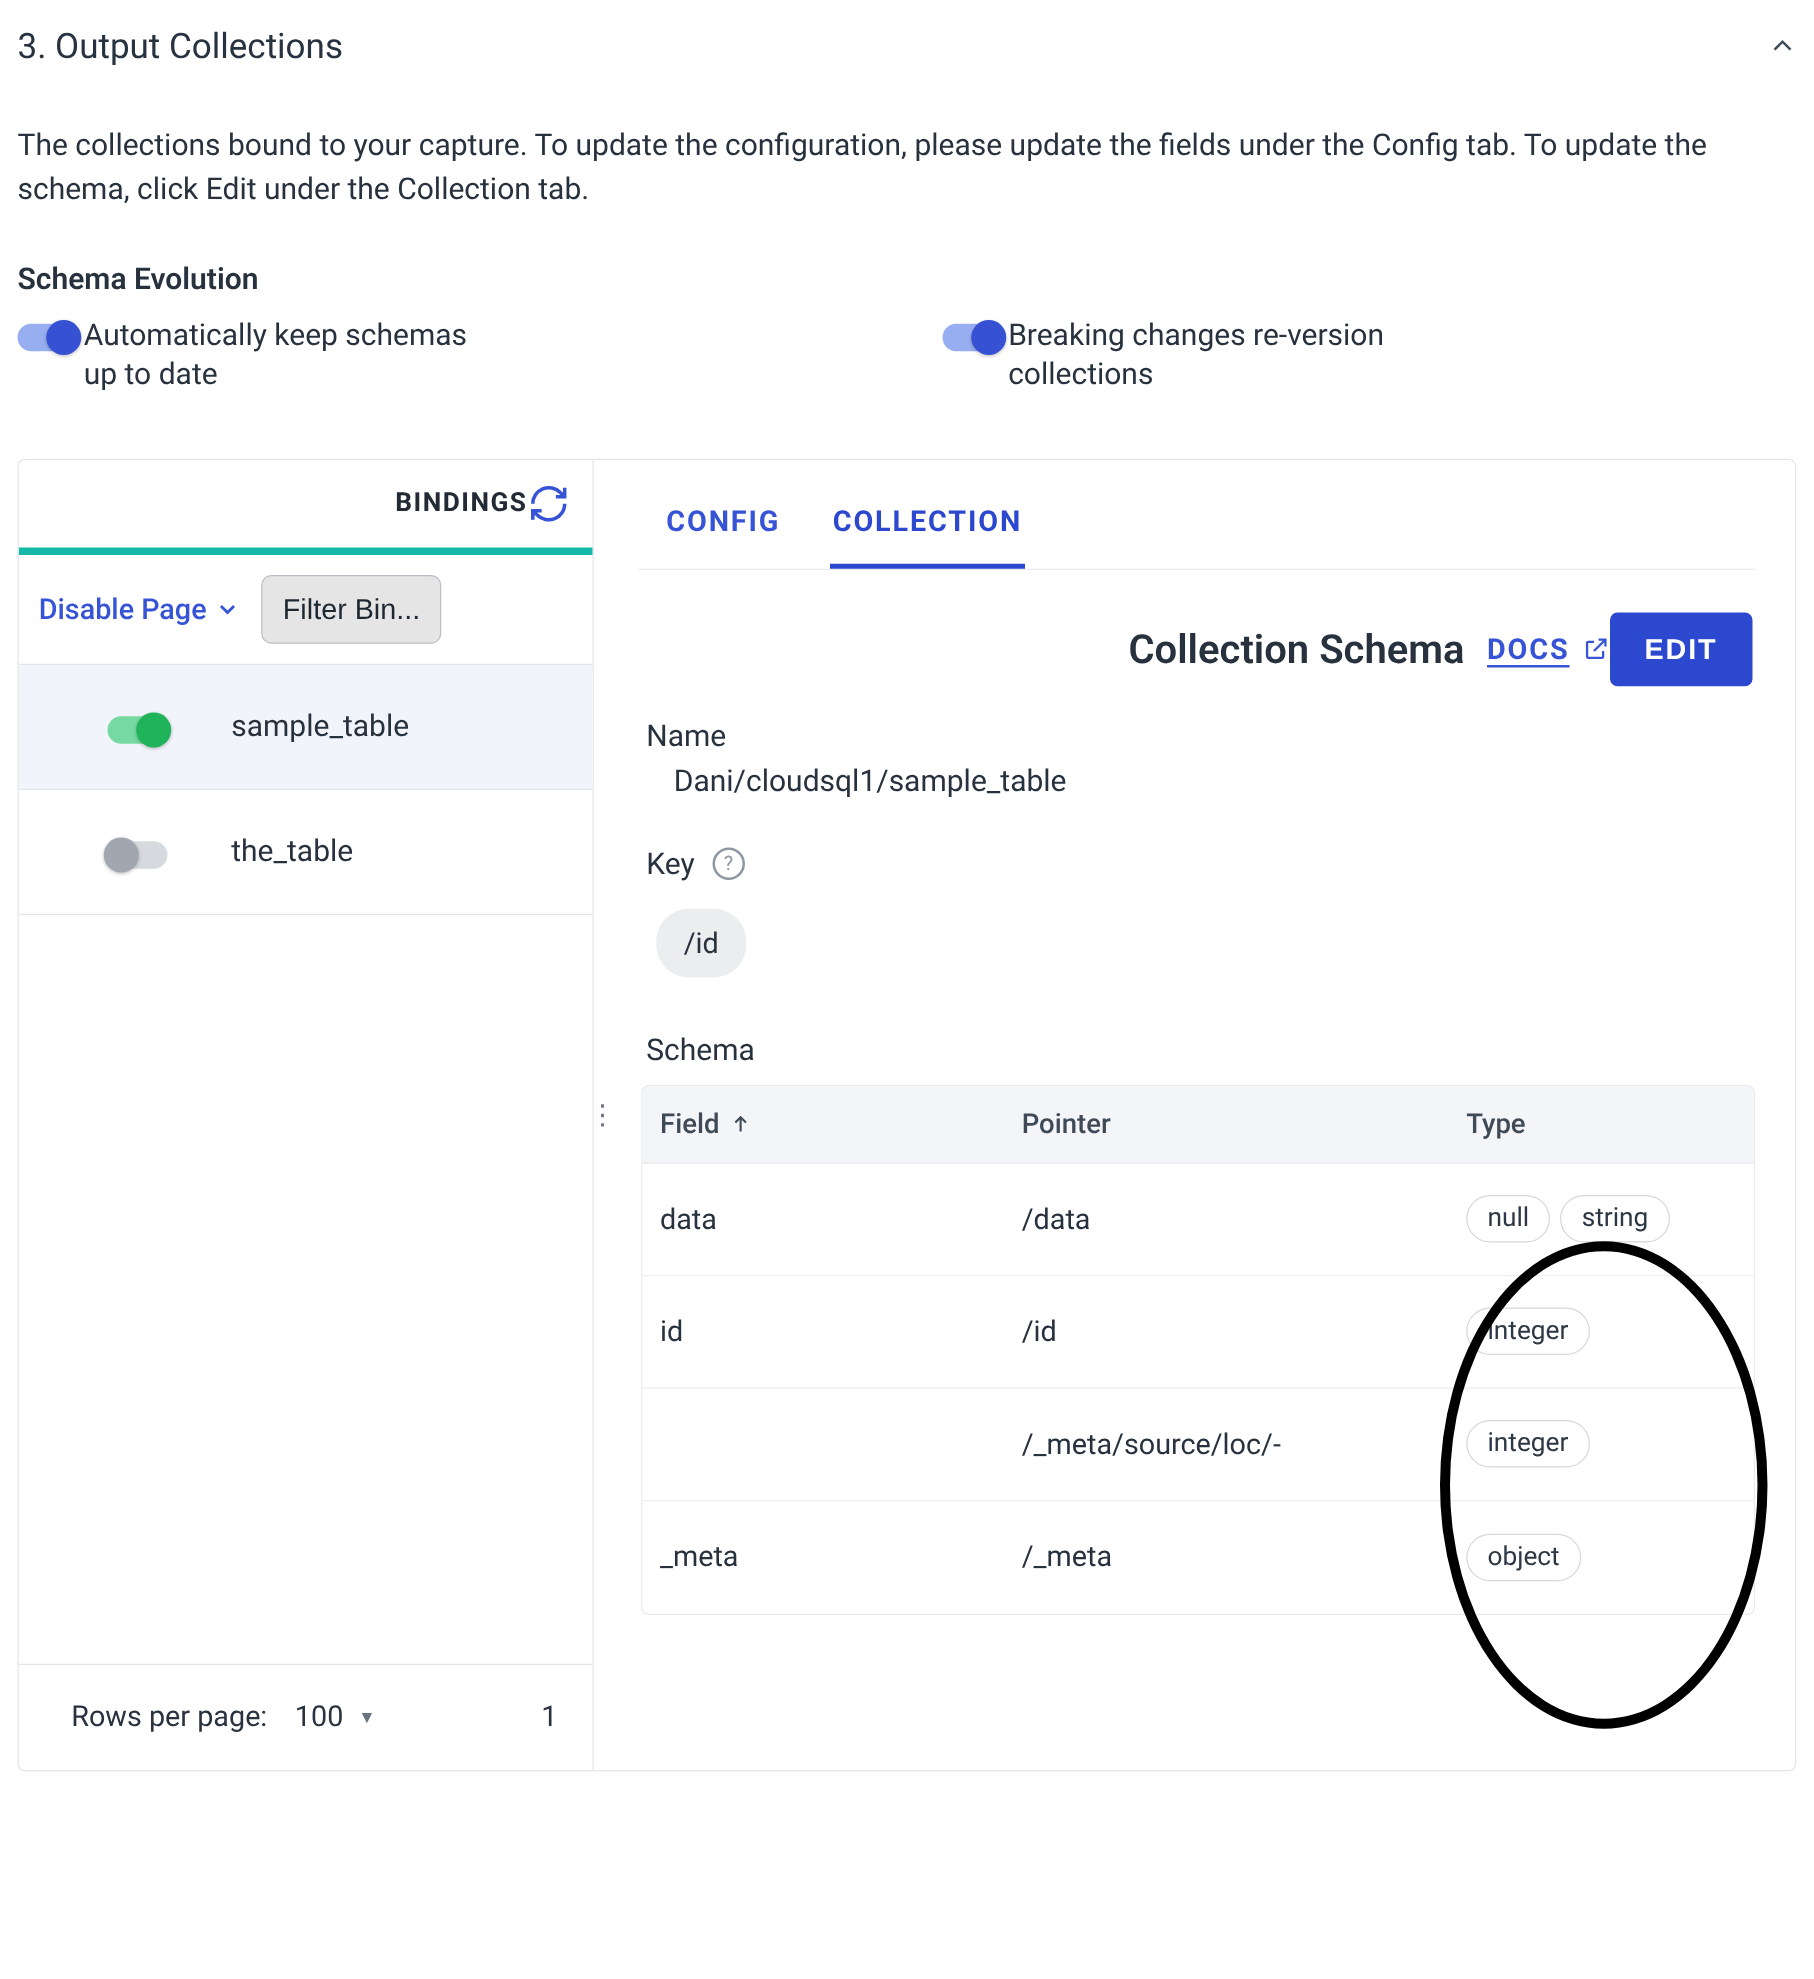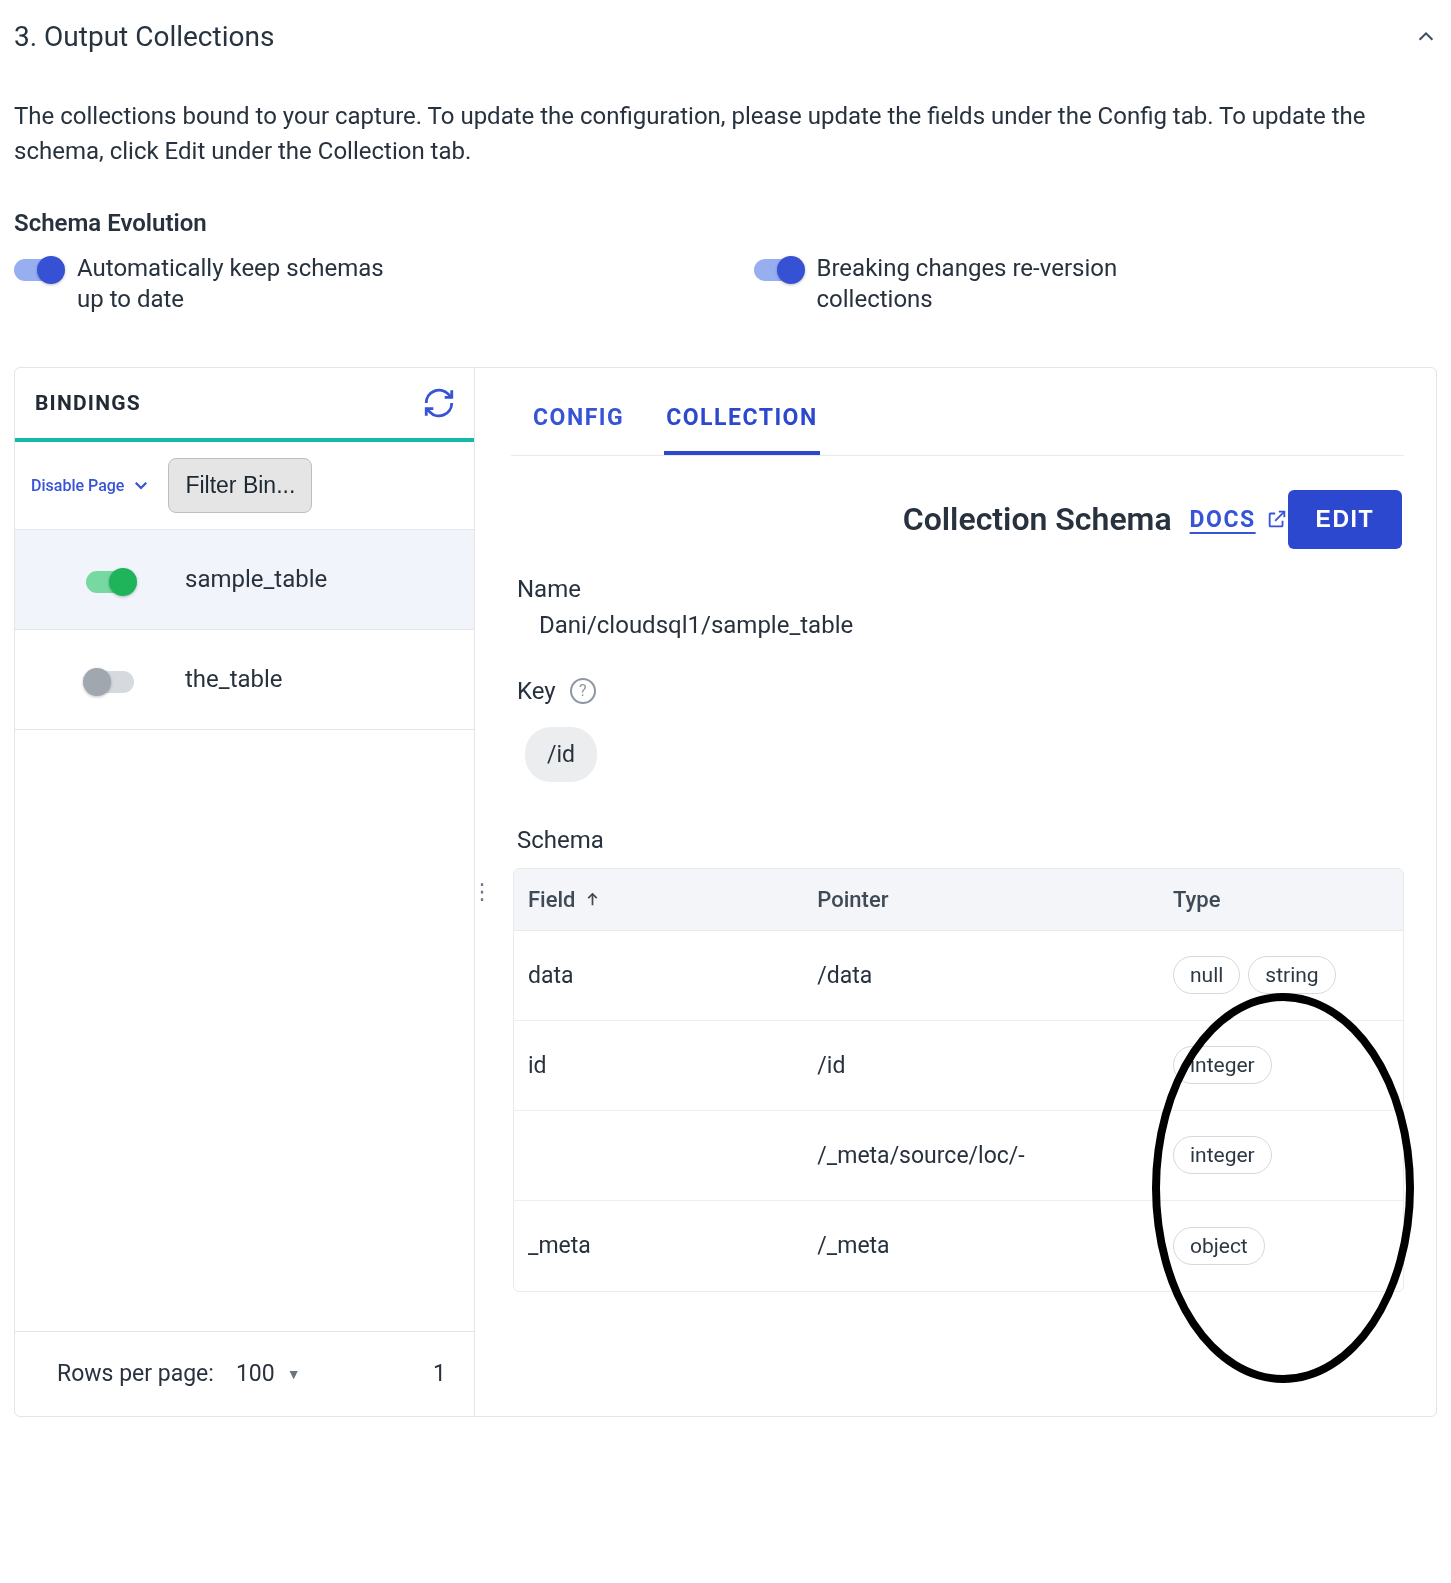--- a/index.html
+++ b/index.html
@@ -39,21 +39,21 @@
   }
 
   .toggle-row {
     display: flex;
     gap: 56px;
     margin-bottom: 52px;
   }
   .toggle-item {
     display: flex;
     align-items: flex-start;
-    gap: 15px;
+    gap: 5px;
     flex: 1;
   }
   .toggle-label {
     font-size: 24px;
     line-height: 1.3;
     color: #28323e;
     max-width: 320px;
   }
 
   
@@ -109,23 +109,23 @@
   .right-panel {
     flex: 1;
     padding: 24px 32px 0 22px;
     position: relative;
     overflow:hidden;
   }
 
   .bindings-head {
     display: flex;
     align-items: center;
-    justify-content: space-between;
+    justify-content: flex-end;
     padding: 18px 18px 18px 20px;
-    border-bottom: 4px solid #14b8a6;
+    border-bottom: 6px solid #14b8a6;
   }
   .bindings-head-title {
     font-weight: 700;
     letter-spacing: 1.2px;
     font-size: 21px;
     color: #222a35;
   }
   .refresh-icon { width:34px; height:34px; color:#3753d6; }
 
   .bindings-tools {
@@ -133,21 +133,21 @@
     align-items:center;
     gap:18px;
     padding: 16px 16px;
     border-bottom:1px solid #e3e5e9;
   }
   .disable-page {
     display:flex;
     align-items:center;
     gap:8px;
     color:#3753d6;
-    font-size:16px;
+    font-size:23px;
     font-weight:500;
     cursor:pointer;
   }
   .chev-down-sm { width:18px; height:18px; }
   .filter-btn {
     border:1px solid #babfc7;
     border-radius:8px;
     background:#e5e5e5;
     padding:13px 16px;
     font-size:23px;

